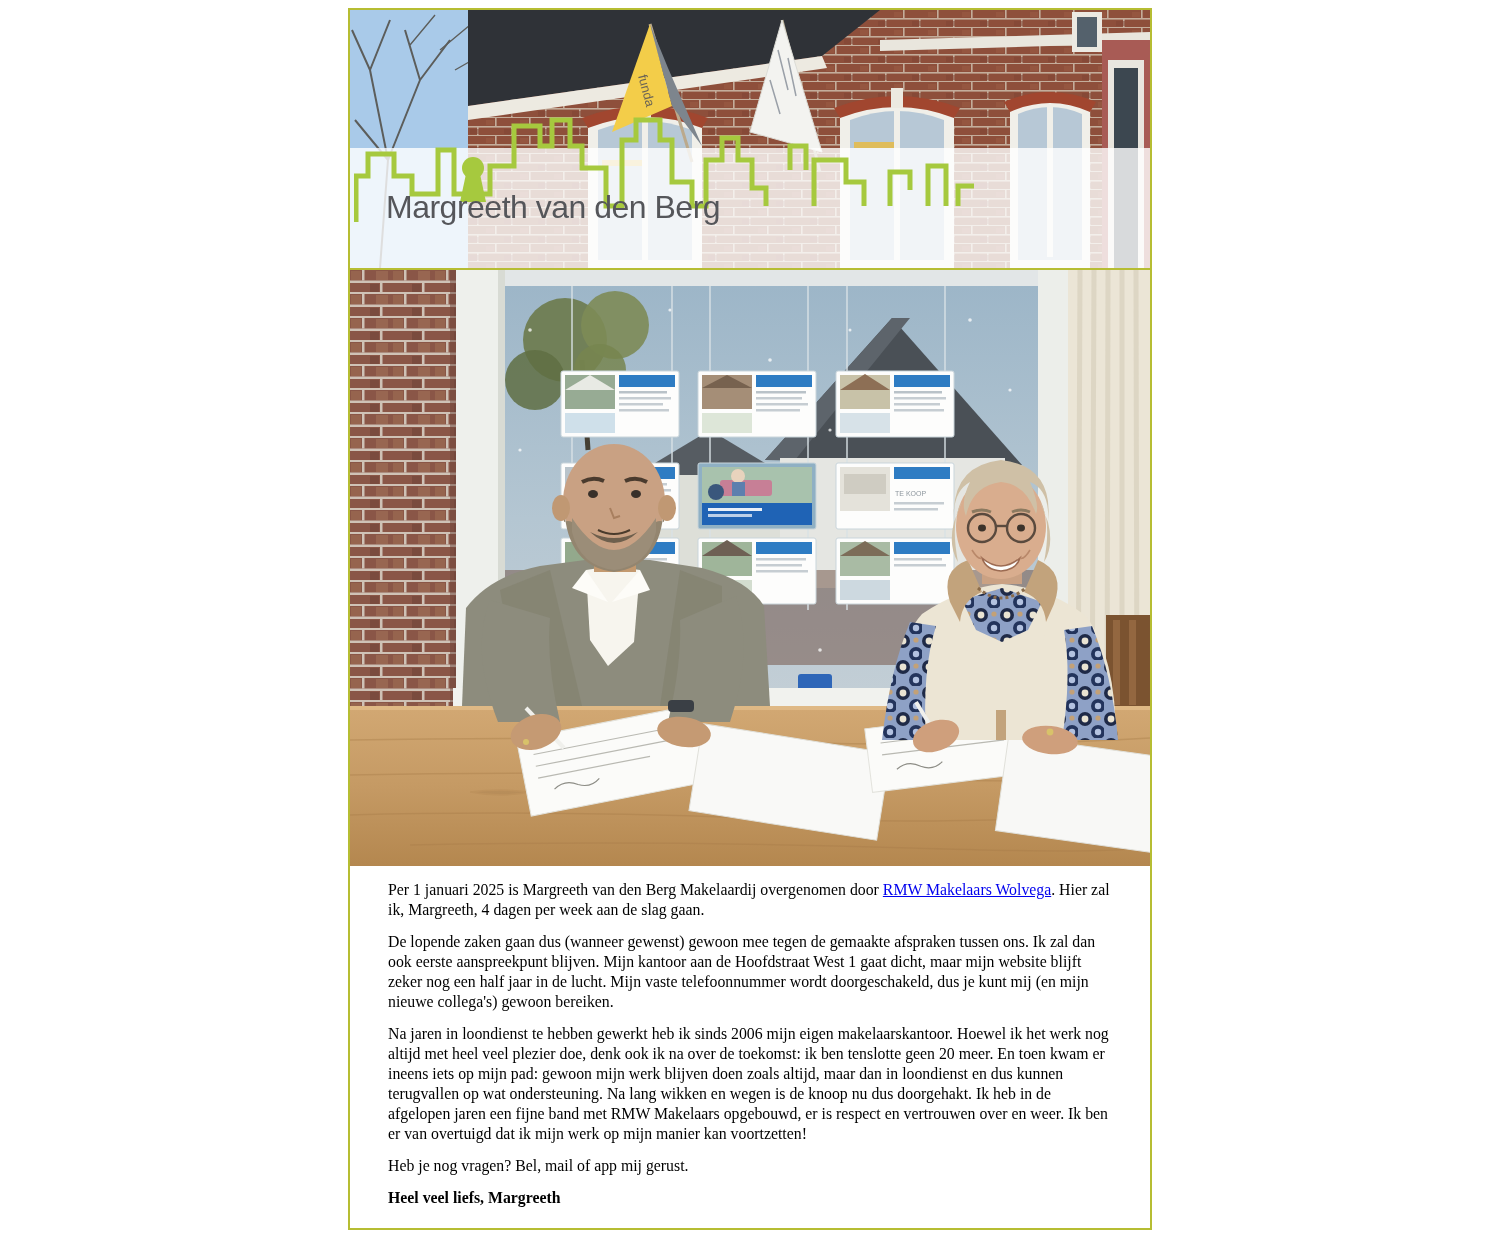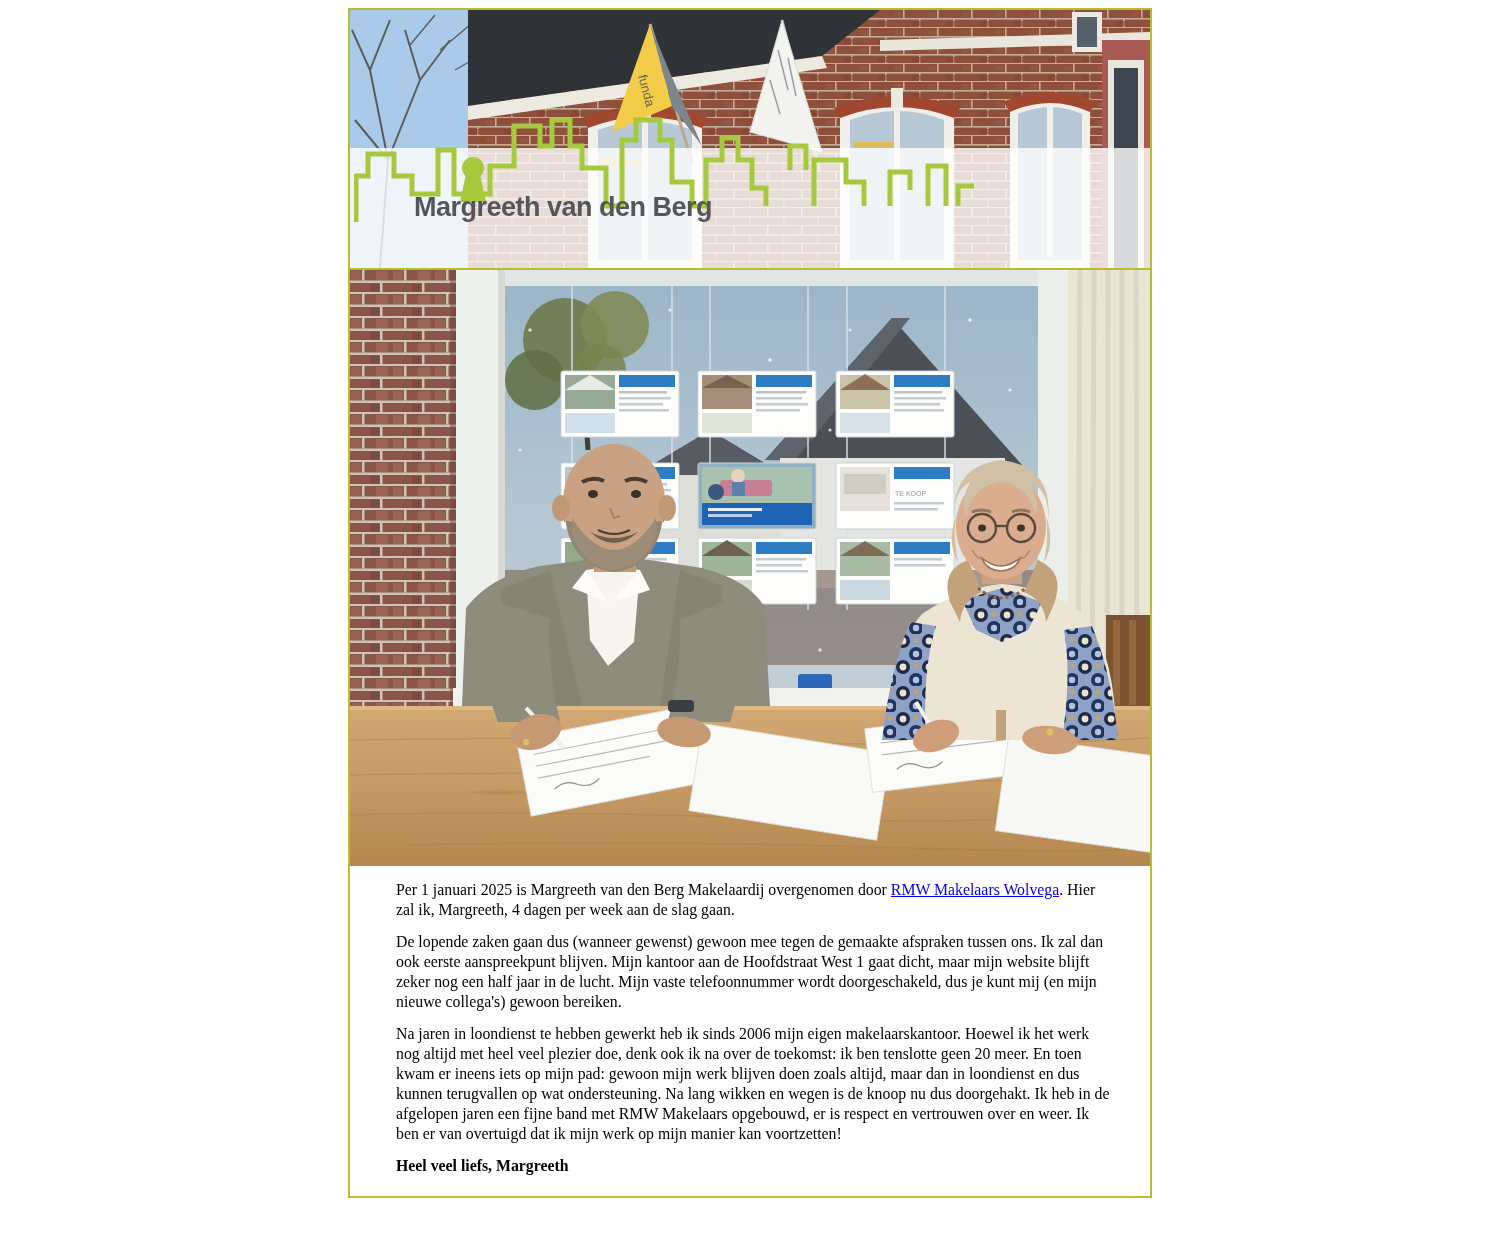--- a/index.html
+++ b/index.html
@@ -9,25 +9,25 @@
   body{width:1500px;height:1233px;position:relative;font-family:"Liberation Serif",serif;}
   .frame{
     position:absolute;left:348px;top:8px;width:800px;
     border:2px solid var(--border);background:#fff;
   }
   .header{position:relative;width:800px;height:258px;overflow:hidden;border-bottom:2px solid var(--border);}
   .header-photo{position:absolute;left:0;top:0;width:800px;height:258px;display:block;}
   .logo-band{position:absolute;left:0;top:138px;width:800px;height:120px;background:rgba(255,255,255,0.80);}
   .skyline-svg{position:absolute;left:4px;top:100px;width:625px;height:112px;}
   .logo-text{position:absolute;left:36px;top:178px;width:730px;}
-  .logo-name{font-family:"Liberation Sans",sans-serif;font-weight:bold;font-size:27px;letter-spacing:-0.5px;color:var(--logo_gray);line-height:38px;padding-left:28px;}
+  .logo-name{font-family:"Liberation Sans",sans-serif;font-weight:normal;font-size:32px;letter-spacing:-0.5px;color:var(--logo_gray);line-height:38px;}
   .logo-tagline{font-family:"Liberation Sans",sans-serif;font-weight:bold;font-size:23px;letter-spacing:7px;color:var(--logo_green);line-height:26px;margin-top:4px;margin-left:146px;}
   .main-photo{display:block;width:800px;height:596px;}
   .article{padding:14px 38px 20px 38px;font-size:15.8px;line-height:20px;color:#000;}
-  .article p{margin:0 0 12px 8px;}
+  .article p{margin:0 0 12px 0;}
   .article p:last-child{margin-bottom:0;}
   .article a{color:var(--link);text-decoration:underline;cursor:pointer;}
   .signature{font-weight:bold;}
 </style>
 </head>
 <body>
 
 <div class="frame">
 
   <div class="header">
@@ -431,16 +431,17 @@
       <ellipse cx="586" cy="466" rx="24" ry="15" fill="#cf9f7c" transform="rotate(-20 586 466)"></ellipse>
       <ellipse cx="700" cy="470" rx="28" ry="14" fill="#cf9f7c" transform="rotate(6 700 470)"></ellipse>
       <circle cx="700" cy="462" r="3.4" fill="#d8c26a"></circle>
     </g>
   </svg>
 
   <div class="article">
     <p><span>Per 1 januari 2025 is Margreeth van den Berg Makelaardij overgenomen door </span><a href="#">RMW Makelaars Wolvega</a><span>. Hier zal ik, Margreeth, 4 dagen per week aan de slag gaan.</span></p>
     <p>De lopende zaken gaan dus (wanneer gewenst) gewoon mee tegen de gemaakte afspraken tussen ons. Ik zal dan ook eerste aanspreekpunt blijven. Mijn kantoor aan de Hoofdstraat West 1 gaat dicht, maar mijn website blijft zeker nog een half jaar in de lucht. Mijn vaste telefoonnummer wordt doorgeschakeld, dus je kunt mij (en mijn nieuwe collega's) gewoon bereiken.</p>
     <p>Na jaren in loondienst te hebben gewerkt heb ik sinds 2006 mijn eigen makelaarskantoor. Hoewel ik het werk nog altijd met heel veel plezier doe, denk ook ik na over de toekomst: ik ben tenslotte geen 20 meer. En toen kwam er ineens iets op mijn pad: gewoon mijn werk blijven doen zoals altijd, maar dan in loondienst en dus kunnen terugvallen op wat ondersteuning. Na lang wikken en wegen is de knoop nu dus doorgehakt. Ik heb in de afgelopen jaren een fijne band met RMW Makelaars opgebouwd, er is respect en vertrouwen over en weer. Ik ben er van overtuigd dat ik mijn werk op mijn manier kan voortzetten!</p>
+    <p>Heb je nog vragen? Bel, mail of app mij gerust.</p>
     <p class="signature">Heel veel liefs, Margreeth</p>
   </div>
 
 </div>
 
 </body></html>

